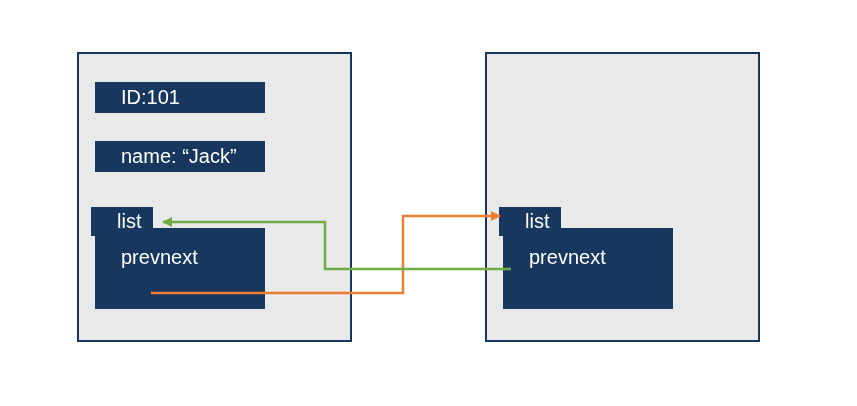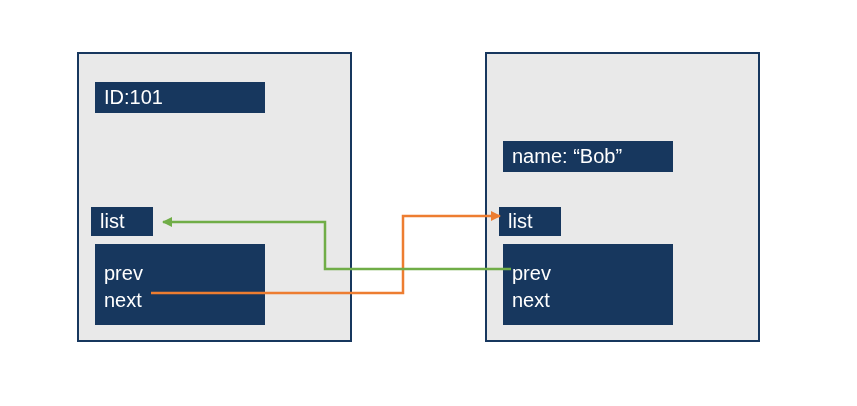--- a/index.html
+++ b/index.html
@@ -25,28 +25,27 @@
   .node.left  { left: 77px; }
   .node.right { left: 485px; }
 
   .field {
     position: absolute;
     background: var(--field-fill, #17375e);
     color: var(--field-text, #ffffff);
     font-size: 20px;
     display: flex;
     align-items: center;
-    padding-left: 9px;
+    padding-left: 26px;
   }
   .field.id   { left: 16px; top: 28px;  width: 170px; height: 31px; }
   .field.name { left: 16px; top: 87px;  width: 170px; height: 31px; }
   .field.list { left: 12px; top: 153px; width: 62px;  height: 29px; }
   .field.pn {
-    left: 16px; top: 190px; width: 170px; height: 81px;
-    flex-direction: column;
+    left: 16px; top: 174px; width: 170px; height: 81px;
     align-items: flex-start;
     justify-content: flex-start;
     padding-top: 16px;
     text-align: center;
   }
   .field.pn .line {
     display: block;
     line-height: 27px;
   }
 
@@ -61,33 +60,33 @@
 </style>
 </head>
 <body>
 
 <div class="canvas">
 
   <div class="node left">
     <div class="field id">
       <span>ID:101</span>
     </div>
+    <div class="field name">
+      <span>name:  “Jack”</span>
+    </div>
     <div class="field list">
       <span>list</span>
     </div>
     <div class="field pn">
       <span class="line">prev</span>
       <span class="line">next</span>
     </div>
   </div>
 
   <div class="node right">
-    <div class="field name">
-      <span>name:  “Bob”</span>
-    </div>
     <div class="field list">
       <span>list</span>
     </div>
     <div class="field pn">
       <span class="line">prev</span>
       <span class="line">next</span>
     </div>
   </div>
 
   <svg class="wires" viewBox="0 0 857 406">

